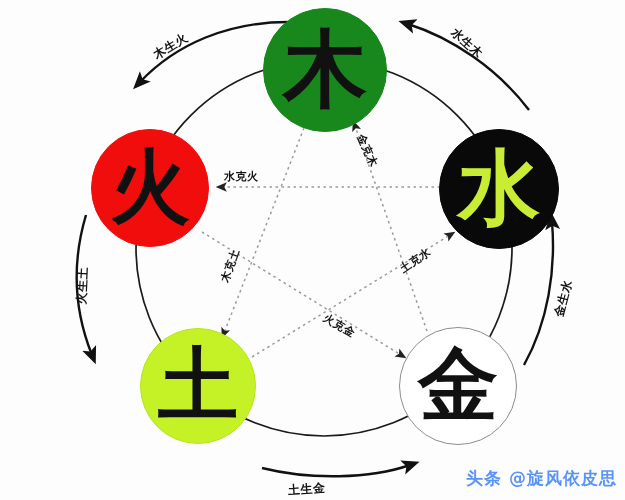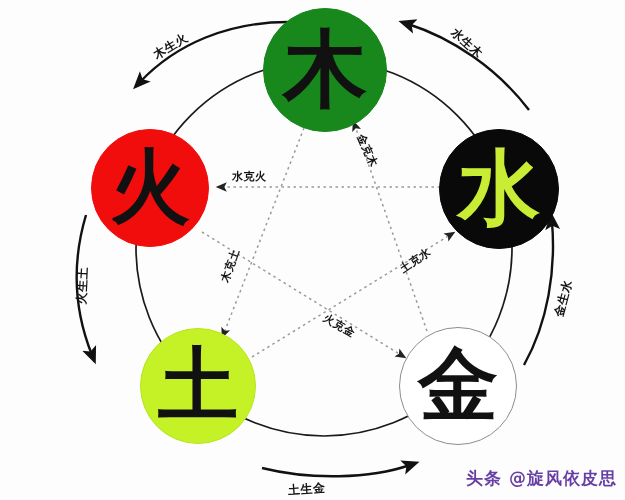--- a/index.html
+++ b/index.html
@@ -52,21 +52,21 @@
   }
   .arc-label { font-size: 12px; }
   .cross-label { font-size: 11px; }
   #watermark {
     position: absolute;
     right: 8px;
     bottom: 10px;
     font-family: "DejaVu Sans", sans-serif;
     font-size: 17px;
     font-weight: 700;
-    color: #4c1d95;
+    color: #3b82f6;
     letter-spacing: 1px;
     z-index: 9;
     opacity: 0.85;
   }
 </style>
 </head>
 <body>
 
 <div id="stage">
 
@@ -134,21 +134,21 @@
   <div class="arc-label" style="left:152px; top:38px; transform:rotate(-31deg);">木生火</div>
 
   <div class="arc-label" style="left:64px; top:277px; transform:rotate(-87deg);">火生土</div>
 
   <div class="arc-label" style="left:288px; top:481px; transform:rotate(-4deg);">土生金</div>
 
   <div class="arc-label" style="left:545px; top:290px; transform:rotate(-75deg);">金生水</div>
 
   <div class="arc-label" style="left:448px; top:35px; transform:rotate(42deg);">水生木</div>
 
-  <div class="cross-label" style="left:232px; top:169px; transform:rotate(0deg);">水克火</div>
+  <div class="cross-label" style="left:224px; top:169px; transform:rotate(0deg);">水克火</div>
 
   <div class="cross-label" style="left:322px; top:318px; transform:rotate(30deg);">火克金</div>
 
   <div class="cross-label" style="left:350px; top:143px; transform:rotate(66deg);">金克木</div>
 
   <div class="cross-label" style="left:213px; top:258px; transform:rotate(-70deg);">木克土</div>
 
   <div class="cross-label" style="left:398px; top:253px; transform:rotate(-34deg);">土克水</div>
 
   <div id="watermark">头条 @旋风依皮思</div>

